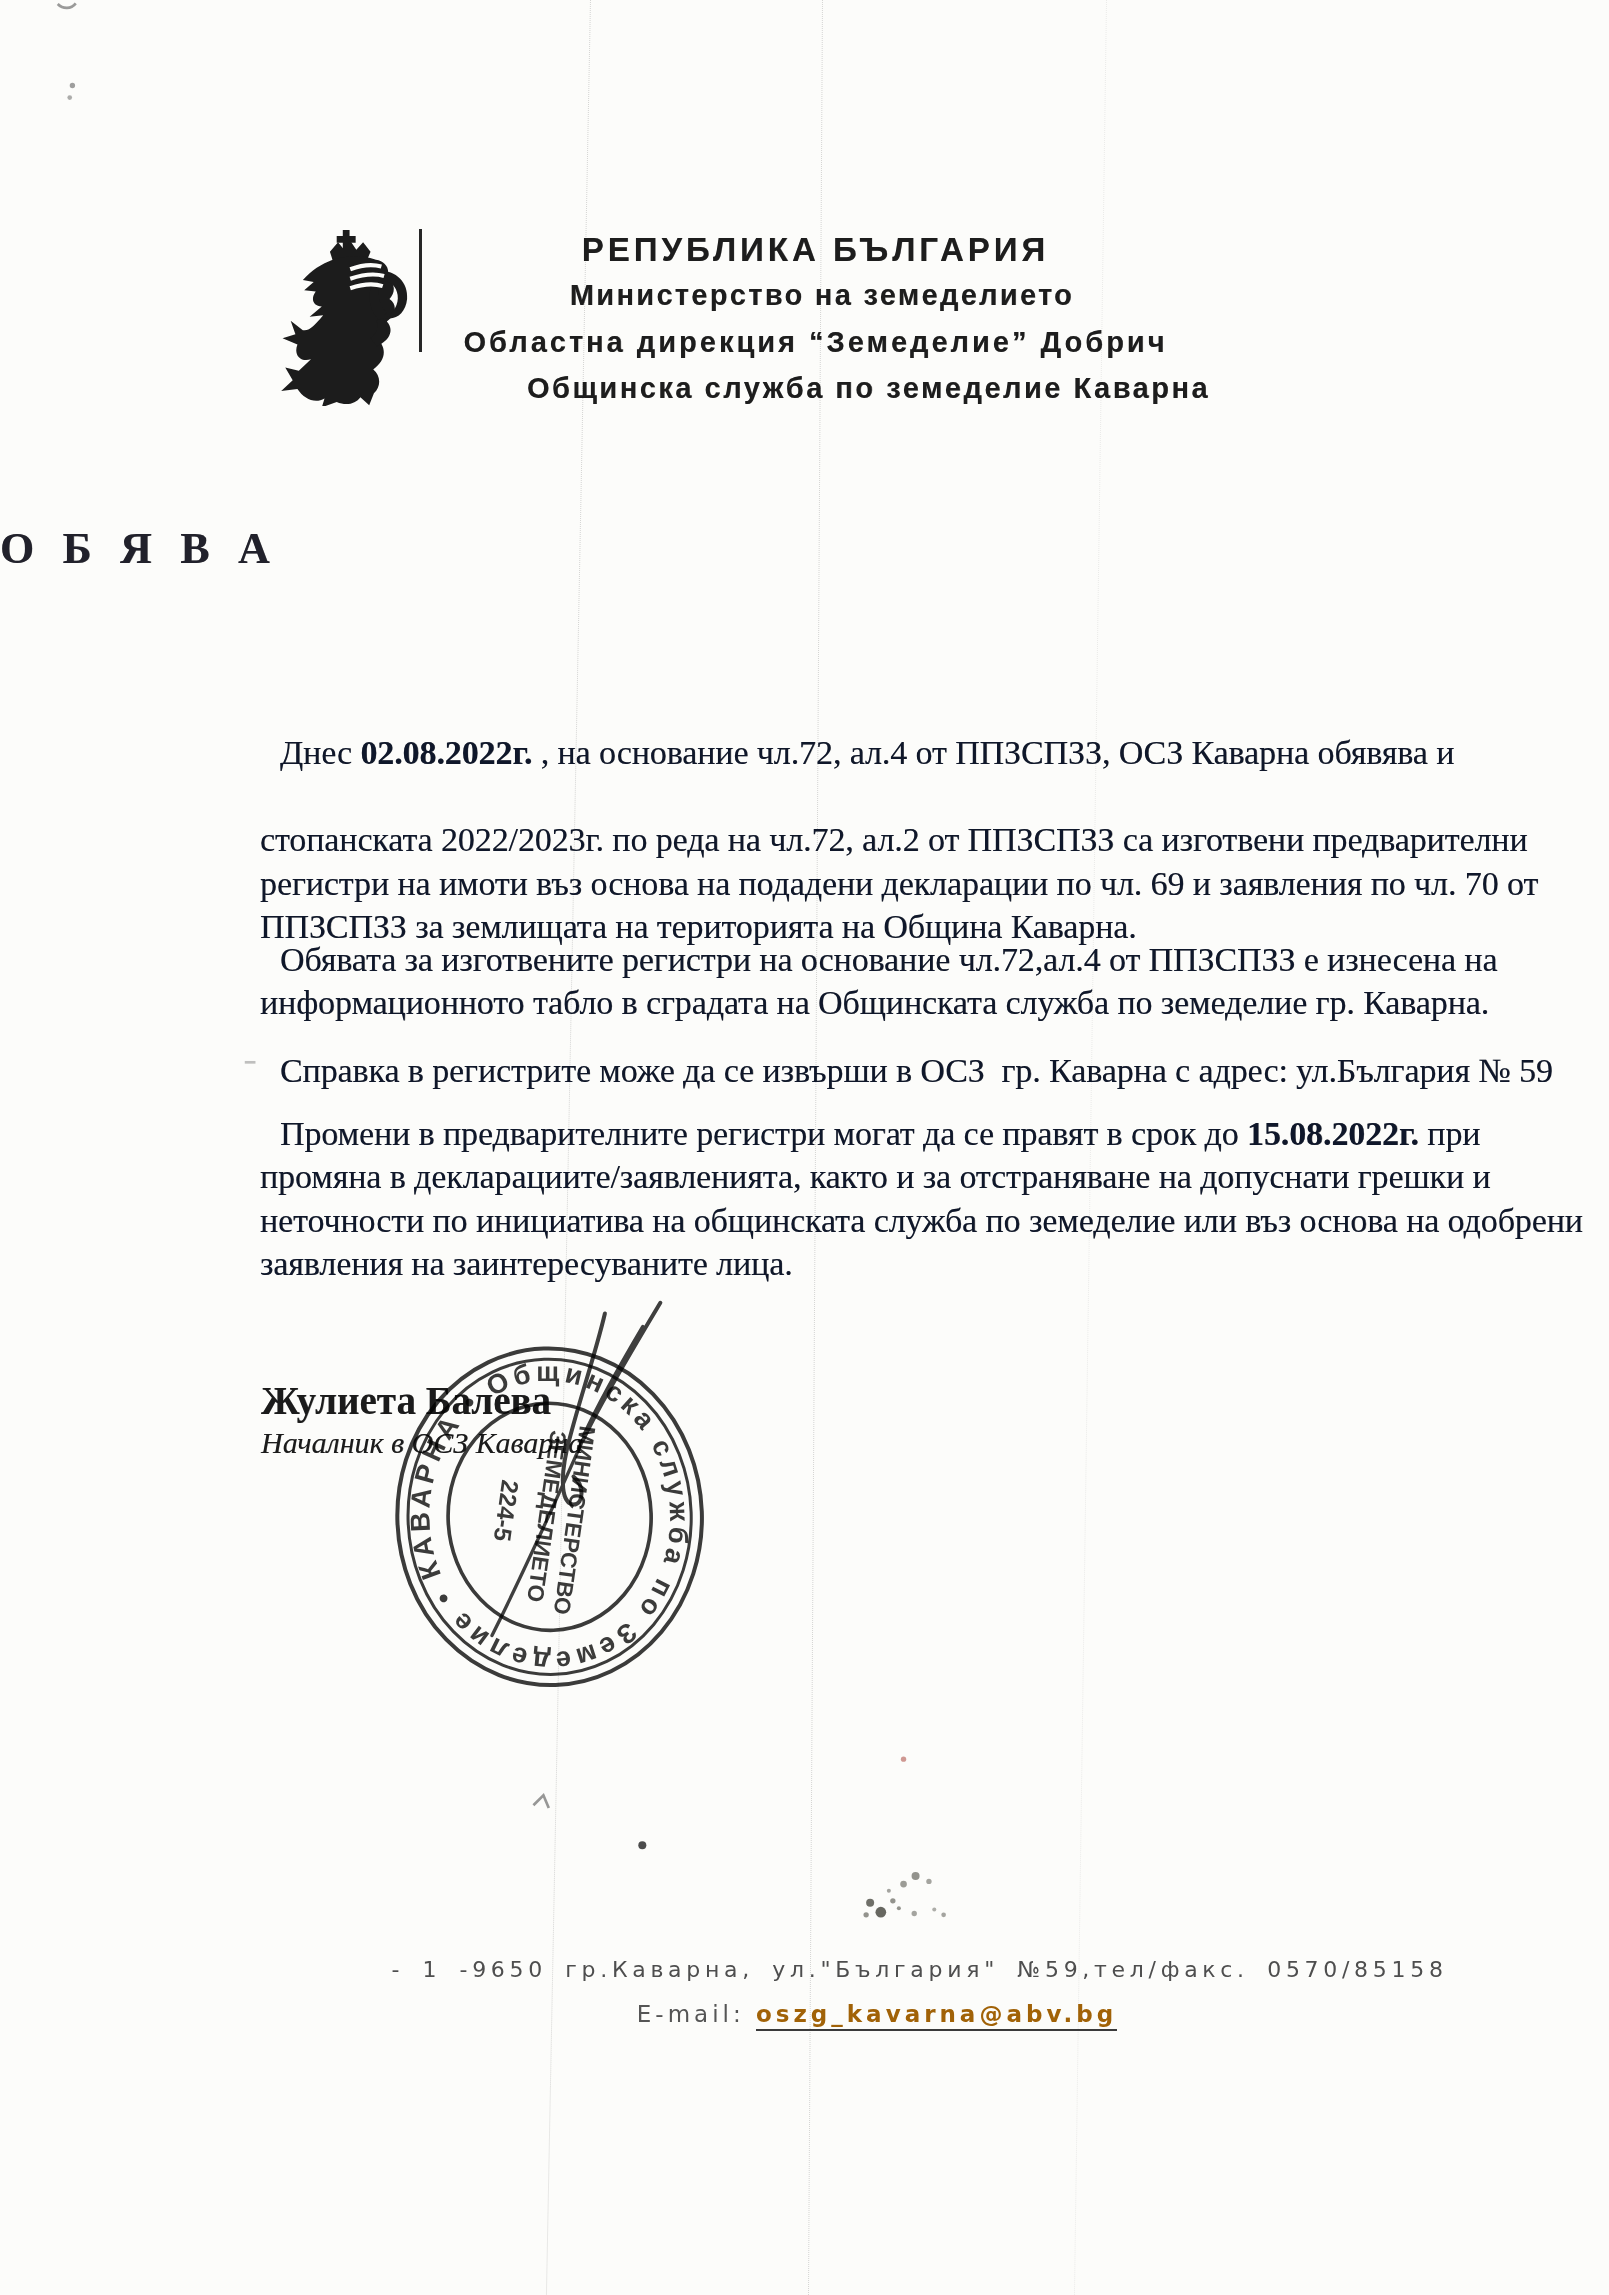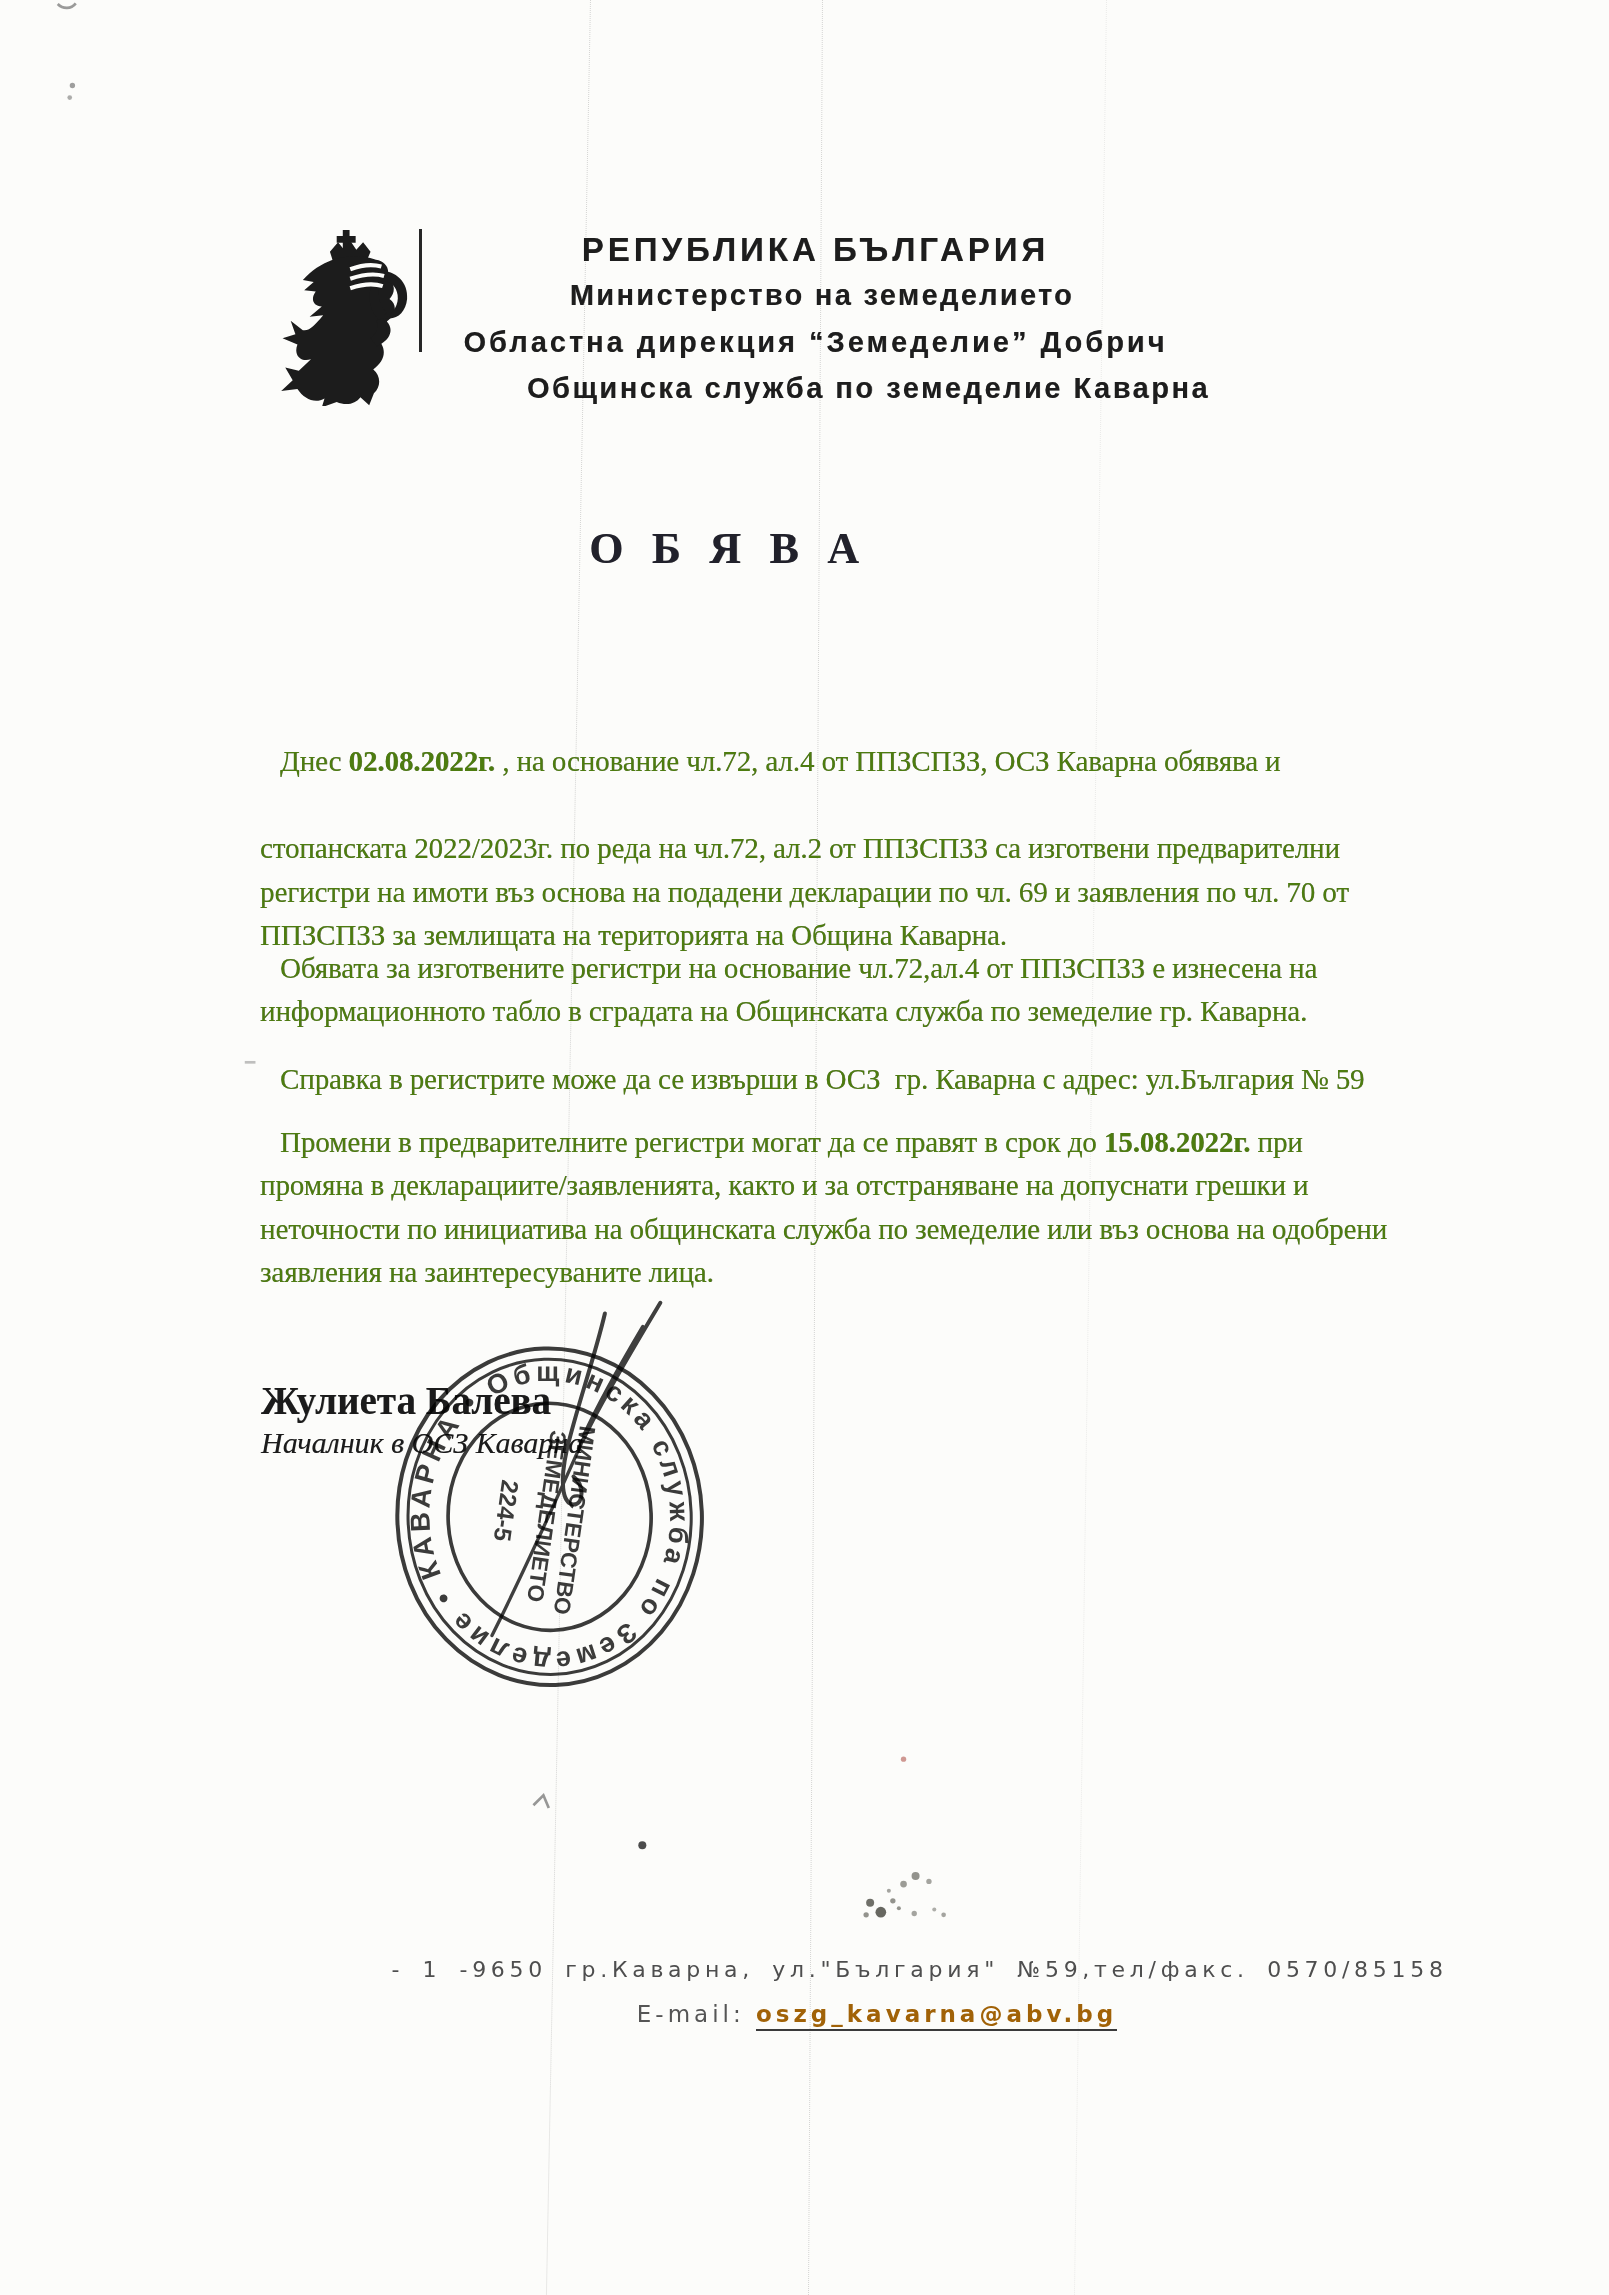--- a/index.html
+++ b/index.html
@@ -20,26 +20,26 @@
   
   .emblem { position:absolute; left:274px; top:230px; width:143px; height:176px; }
   .hdr-divider { position:absolute; left:419px; top:229px; width:2.7px; height:123px; background:#262626; }
   .h-line { position:absolute; left:0; text-align:center;
             font-family:"Liberation Sans", sans-serif; font-weight:bold; color:#1d1d1d; white-space:pre; }
   .h1 { top:231px; width:1631px; font-size:33px; letter-spacing:4px; }
   .h2 { top:279px; width:1644px; font-size:29px; letter-spacing:2.3px; }
   .h3 { top:326px; width:1631px; font-size:29px; letter-spacing:3px; }
   .h4 { top:372px; width:1737px; font-size:29px; letter-spacing:2.5px; }
 
-  .doc-title { position:absolute; top:523px; left:0; width:1457px; text-align:center;
+  .doc-title { position:absolute; top:523px; left:0; width:1457px; text-align:left;
                font-size:44px; font-weight:bold; letter-spacing:8.7px; color:#21212b; white-space:pre; }
 
   
-  .line { position:absolute; left:260px; font-size:29px; letter-spacing:-0.1px;
-          color:#4d7c0f; white-space:pre;margin-top:11px; }
+  .line { position:absolute; left:260px; font-size:34px; letter-spacing:-0.1px;
+          color:#0f172a; white-space:pre; }
   .indent { padding-left:20px; }
 
   .sig-name { position:absolute; left:261px; top:1378px; font-size:39px; font-weight:bold; white-space:pre; }
   .sig-role { position:absolute; left:261px; top:1426px; font-size:30px; font-style:italic; white-space:pre; }
 
   .stamp { position:absolute; left:386px; top:1331px; width:334px; height:374px;
            mix-blend-mode:multiply; opacity:.92; transform:rotate(-2deg); }
   .overlay { position:absolute; left:0; top:0; width:1610px; height:2295px;
              mix-blend-mode:multiply; pointer-events:none; }
 

